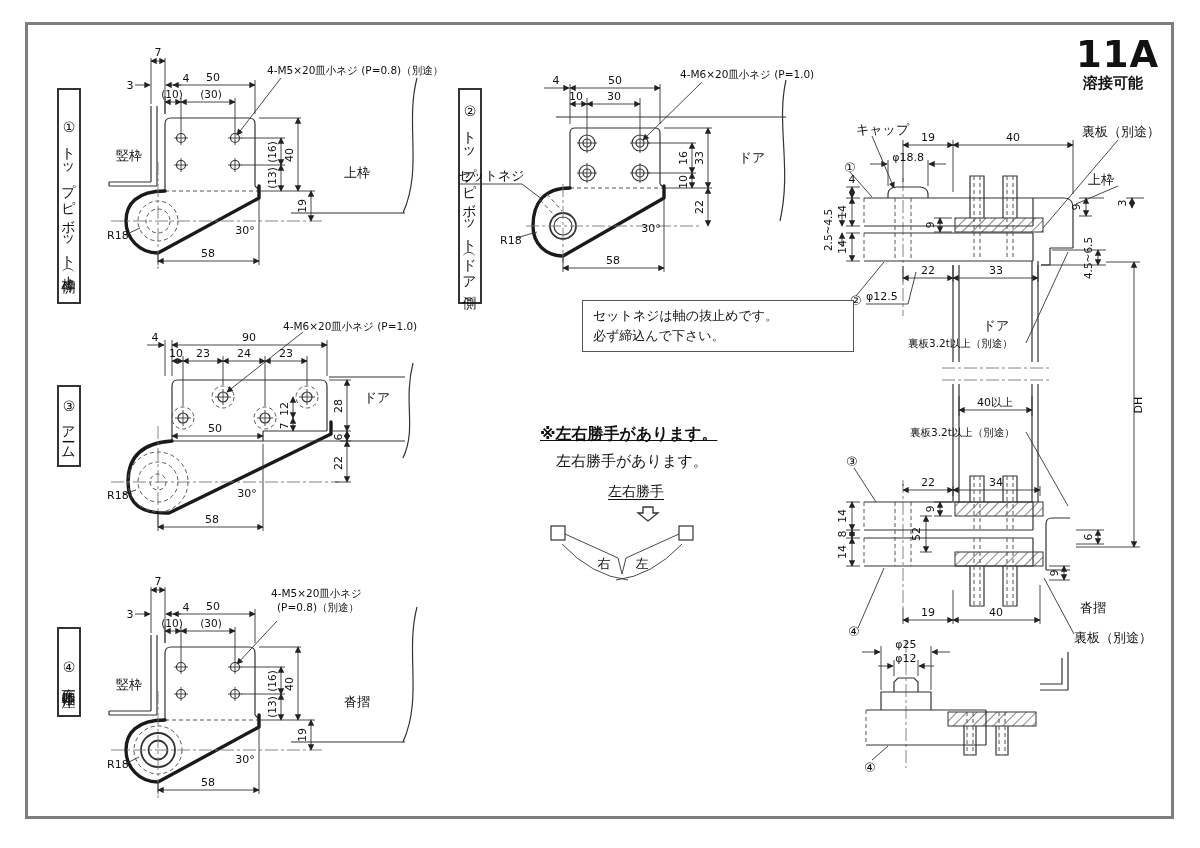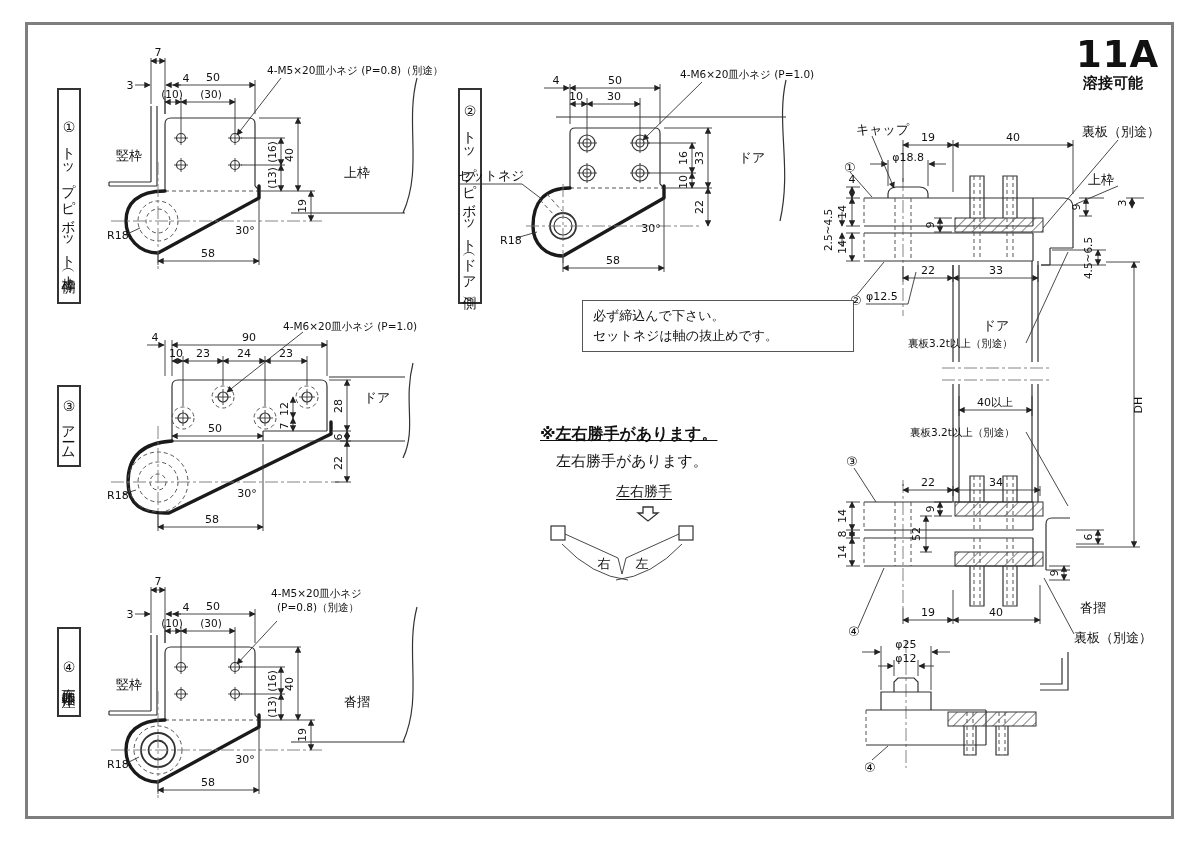--- a/index.html
+++ b/index.html
@@ -405,27 +405,27 @@
     <line class="dim" x1="114" y1="552" x2="96" y2="552" marker-end="url(#aA)"></line>
     <line class="dim" x1="42" y1="566" x2="57" y2="566" marker-end="url(#aA)"></line>
     <line class="dim" x1="98" y1="566" x2="83" y2="566" marker-end="url(#aA)"></line>
     <path class="dim" d="M36,660 L52,646"></path>
     <text class="t mid" x="70" y="548">φ25</text>
     <text class="t mid" x="70" y="562">φ12</text>
     <text class="tc" x="28" y="672">④</text>
   </svg>
 
   <div class="abs notebox" style="left:582px;top:300px;width:250px;">
+    <div>セットネジは軸の抜止めです。</div>
     <div>必ず締込んで下さい。</div>
-    <div>セットネジは軸の抜止めです。</div>
   </div>
 
   <div class="abs handing1" style="left:540px;top:424px;">※左右勝手があります。</div>
   <div class="abs handing2" style="left:556px;top:452px;">左右勝手があります。</div>
-  <div class="abs handingL" style="left:608px;top:483px;margin-left:8px;">左右勝手</div>
+  <div class="abs handingL" style="left:608px;top:483px;">左右勝手</div>
 
   <svg style="left:636px;top:506px;" width="24" height="16" viewBox="0 0 24 16">
     <path d="M7,1 H17 V7 H22 L12,15 L2,7 H7 Z" fill="#fff" stroke="#333" stroke-width="1.3"></path>
   </svg>
 
   <svg style="left:548px;top:522px;" width="150" height="62" viewBox="0 0 150 62">
     <rect class="ln" x="3" y="4" width="14" height="14"></rect>
     <rect class="ln" x="131" y="4" width="14" height="14"></rect>
     <path class="dim" d="M17,12 L70,36 M131,12 L78,36 M70,36 L74,52 M78,36 L74,52"></path>
     <path class="dim" d="M14,22 Q44,54 80,58 M134,22 Q104,54 68,58"></path>

